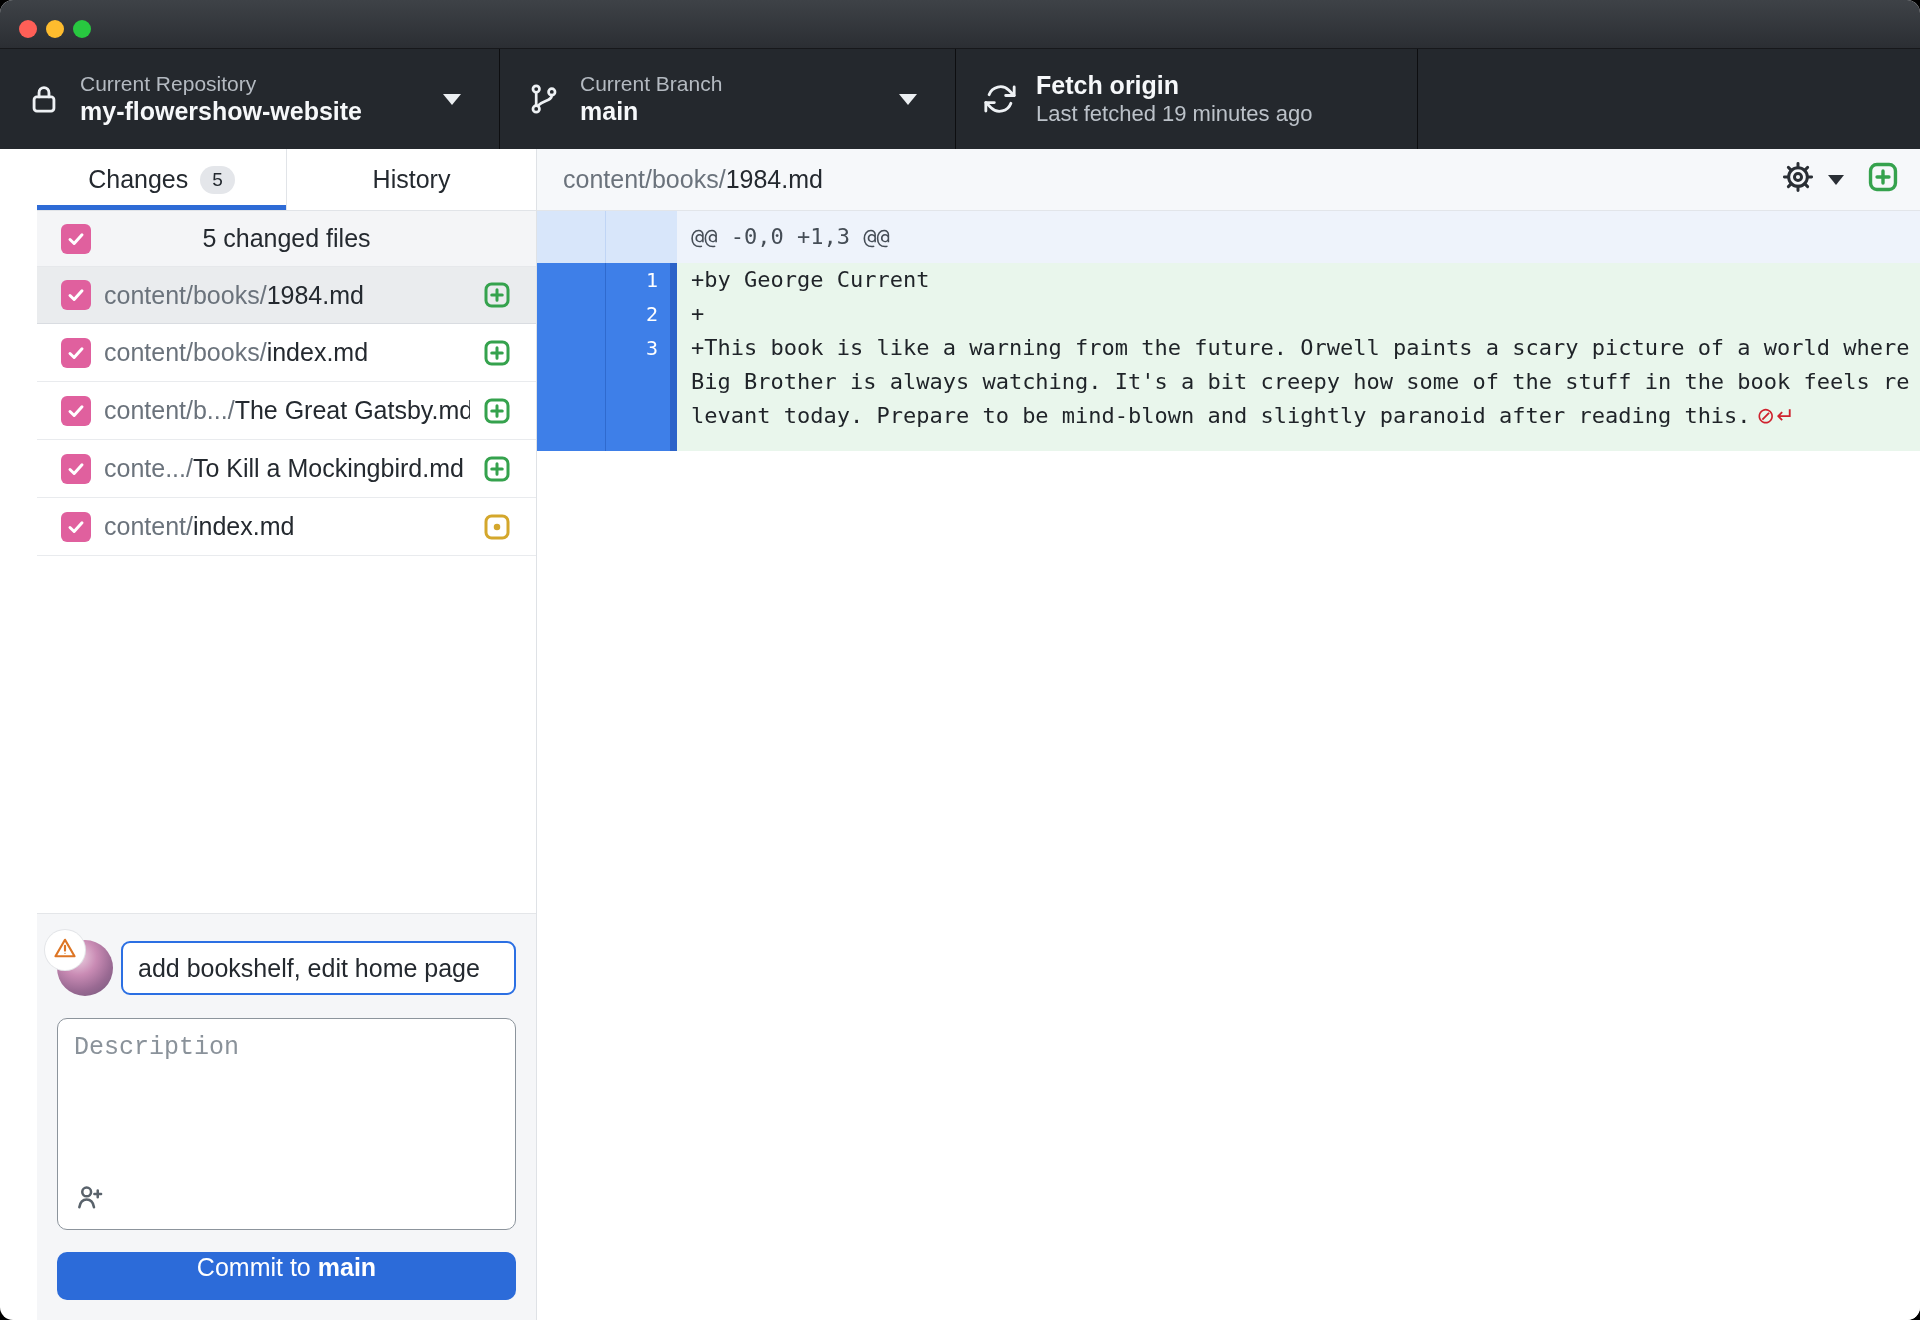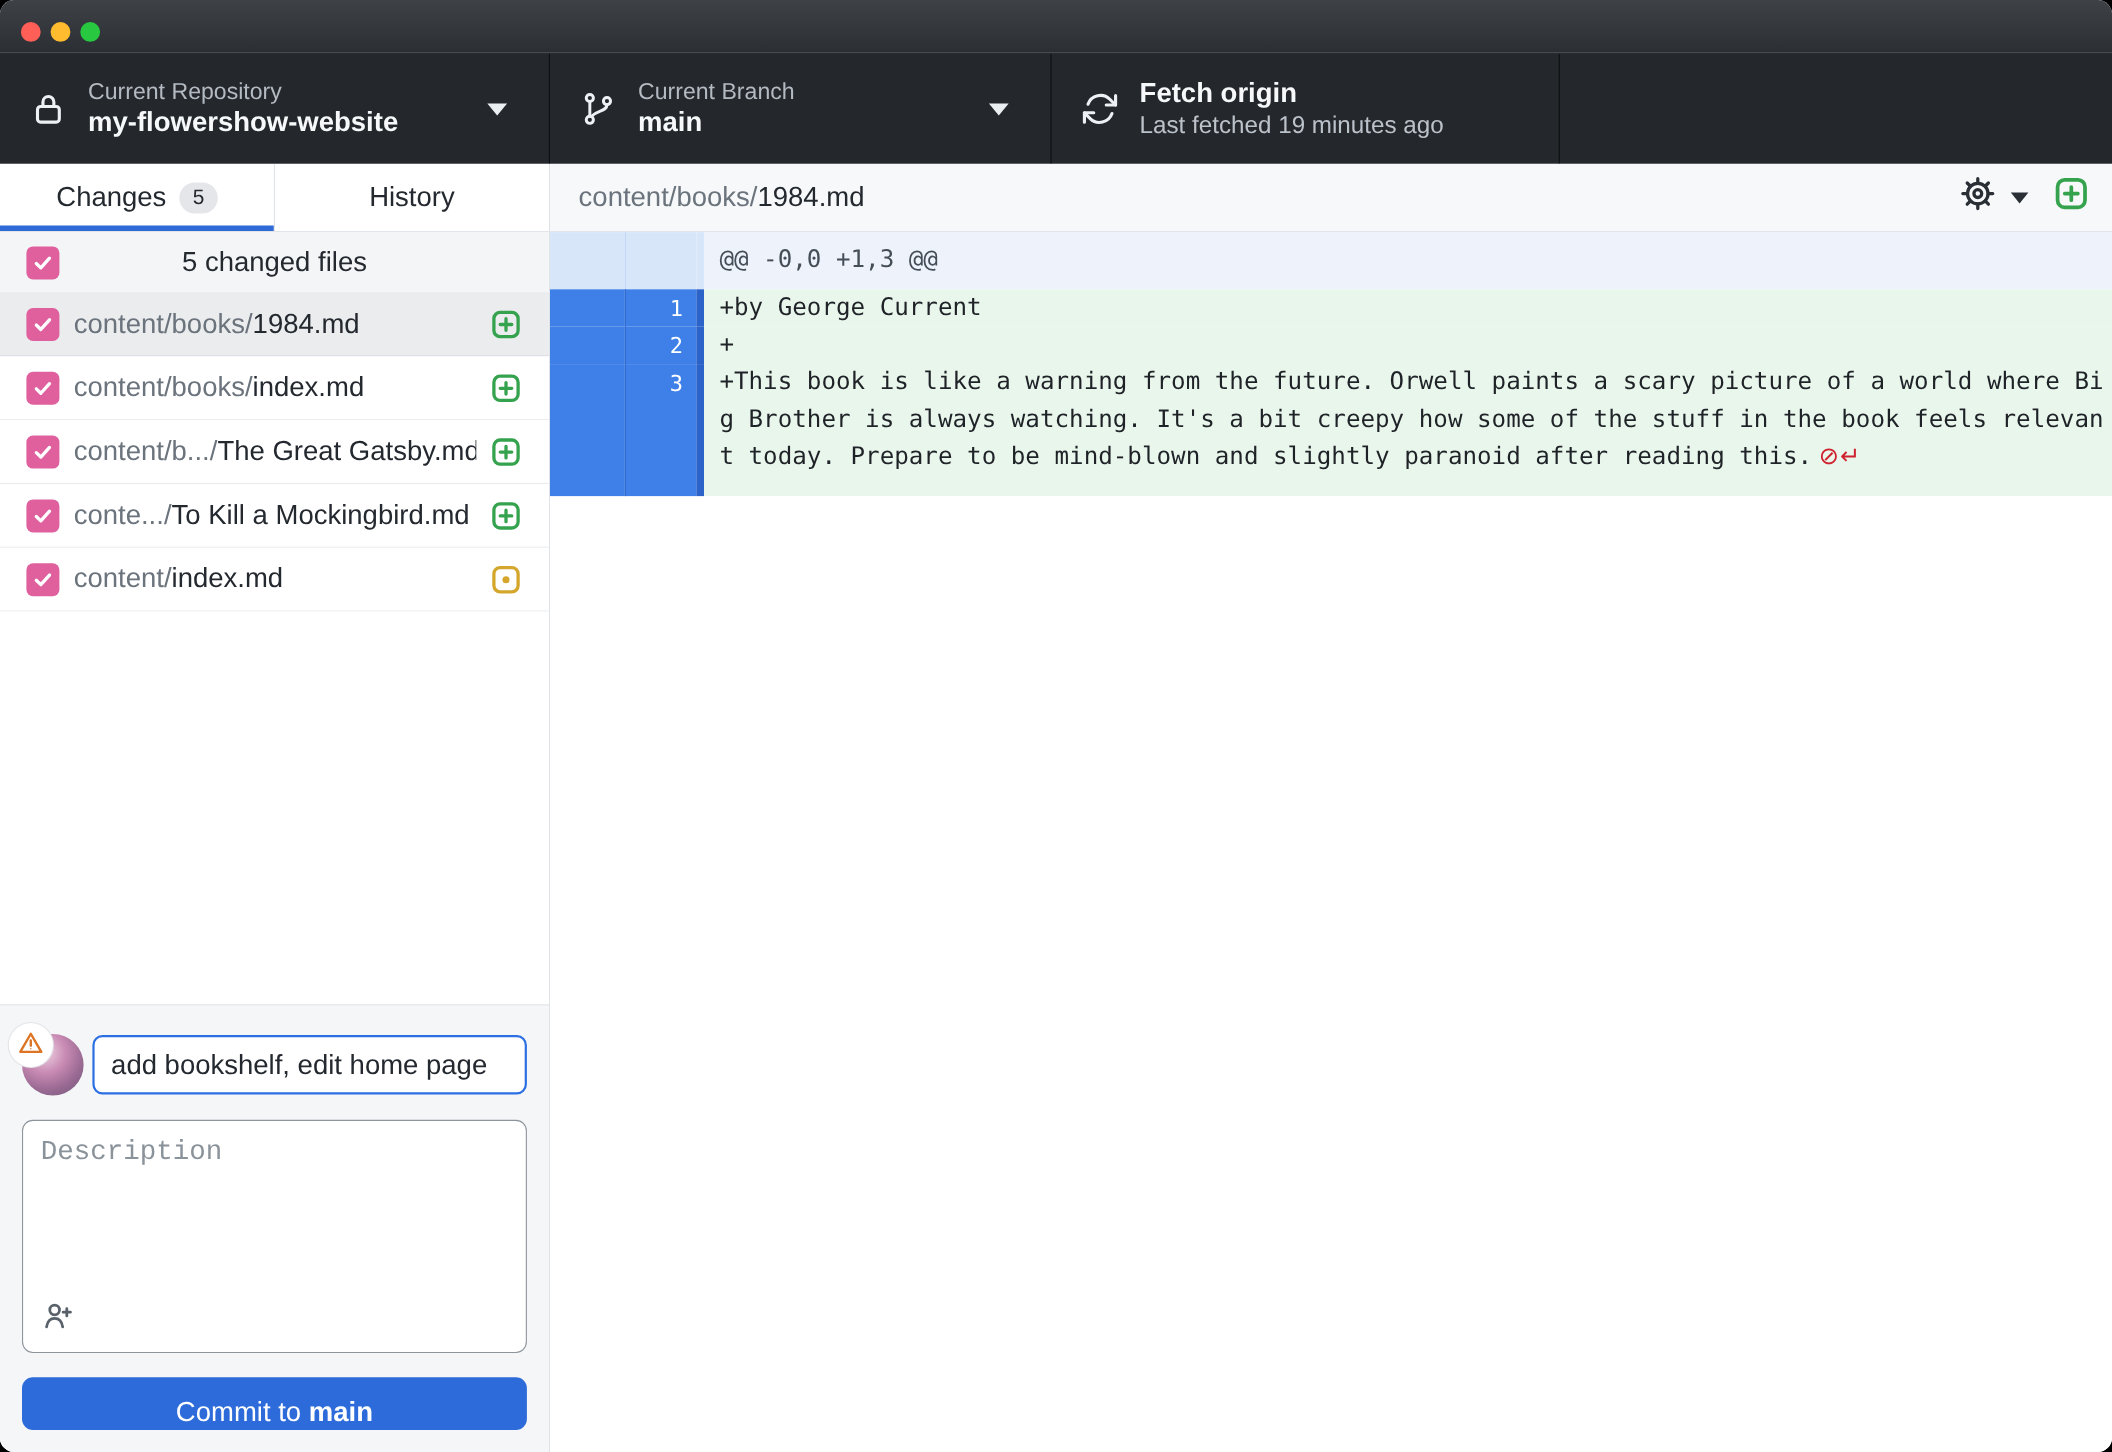--- a/index.html
+++ b/index.html
@@ -23,21 +23,21 @@
   .tb-fill{flex:1;}
   .tb-icon{width:36px;height:36px;margin-right:18px;flex:0 0 36px;display:flex;align-items:center;justify-content:center;}
   .tb-text{display:flex;flex-direction:column;line-height:1.18;}
   .tb-label{font-size:21px;color:#b4bac1;}
   .tb-value{font-size:25px;font-weight:bold;color:#f6f8fa;}
   .tb-sub{font-size:22px;color:#bcc2c9;}
   .chev-down{width:0;height:0;border-left:9px solid transparent;border-right:9px solid transparent;border-top:11px solid #eceff2;margin-left:auto;margin-right:38px;}
 
   
   .main{flex:1;display:flex;min-height:0;}
-  .sidebar{width:500px;flex:0 0 500px;border-right:1px solid #dfe2e6;display:flex;flex-direction:column;background:#fff;}
+  .sidebar{width:500px;flex:0 0 500px;border-right:1px solid #dfe2e6;display:flex;flex-direction:column;background:#fff;margin-left:37px;}
 
   .tabs{height:62px;flex:0 0 62px;display:flex;border-bottom:1px solid #e1e4e8;}
   .tab{flex:1;display:flex;align-items:center;justify-content:center;font-size:25px;color:#24292f;position:relative;background:#fff;cursor:default;}
   .tab+.tab{border-left:1px solid #e1e4e8;justify-content:center;}
   .tab.active::after{content:"";position:absolute;left:0;right:0;bottom:0;height:5px;background:#2e6bd6;}
   .tab-badge{margin-left:12px;background:#e4e6ea;color:#24292f;font-size:19px;border-radius:14px;padding:3px 12px;}
 
   .select-all-row{height:56px;flex:0 0 56px;background:#f4f5f7;border-bottom:1px solid #e6e8eb;display:flex;align-items:center;padding:0 24px;position:relative;}
   .select-all-label{position:absolute;left:0;right:0;text-align:center;font-size:25px;color:#24292f;}
 
@@ -56,21 +56,21 @@
   .summary-row{display:flex;align-items:center;position:relative;}
   .avatar-wrap{position:relative;width:56px;height:56px;flex:0 0 56px;margin-right:8px;}
   .avatar{width:56px;height:56px;border-radius:50%;background:radial-gradient(circle at 38% 30%,#ecd2e2 0%,#c98bb4 35%,#9a6a93 65%,#6e5577 100%);}
   .warn-badge{position:absolute;left:-12px;top:-10px;width:40px;height:40px;background:#fff;border-radius:50%;box-shadow:0 0 0 1px #e3e5e8;display:flex;align-items:center;justify-content:center;}
   .summary-input{flex:1;height:54px;border:2.5px solid #2b6fe3;border-radius:9px;background:#fff;font-size:25px;color:#24292f;padding:0 15px;outline:none;font-family:inherit;min-width:0;}
   .desc-box{margin-top:22px;height:212px;background:#fff;border:1.5px solid #8c949c;border-radius:10px;display:flex;flex-direction:column;overflow:hidden;}
   .desc-input{flex:1;border:none;outline:none;resize:none;font-family:Liberation Mono, monospace;font-size:25px;color:#24292f;padding:14px 16px;background:transparent;}
   .desc-input::placeholder{color:#8a929a;}
   .summary-input::placeholder{color:#8a929a;}
   .desc-foot{padding:0 0 12px 16px;}
-  .commit-btn{margin-top:22px;height:48px;flex:0 0 48px;background:#2c6bd9;border:none;border-radius:10px;color:#fff;font-size:25px;font-family:inherit;display:flex;align-items:flex-end;justify-content:center;cursor:default;}
+  .commit-btn{margin-top:22px;height:48px;flex:0 0 48px;background:#2c6bd9;border:none;border-radius:10px;color:#fff;font-size:25px;font-family:inherit;display:flex;align-items:flex-start;justify-content:center;cursor:default;}
   .commit-btn b{font-weight:bold;margin-left:7px;}
 
   
   .diff-pane{flex:1;display:flex;flex-direction:column;background:#fff;min-width:0;}
   .diff-header{height:62px;flex:0 0 62px;background:#f6f8fa;border-bottom:1px solid #e2e5e9;display:flex;align-items:center;padding:0 20px 0 26px;font-size:25px;}
   .diff-file{flex:1;white-space:nowrap;overflow:hidden;}
   .diff-controls{display:flex;align-items:center;gap:13px;}
   .chev-small{width:0;height:0;border-left:8px solid transparent;border-right:8px solid transparent;border-top:10px solid #2a2f35;}
 
   .diff-body{flex:1;overflow:hidden;font-family:"DejaVu Sans Mono","Liberation Mono",monospace;font-size:22px;}

